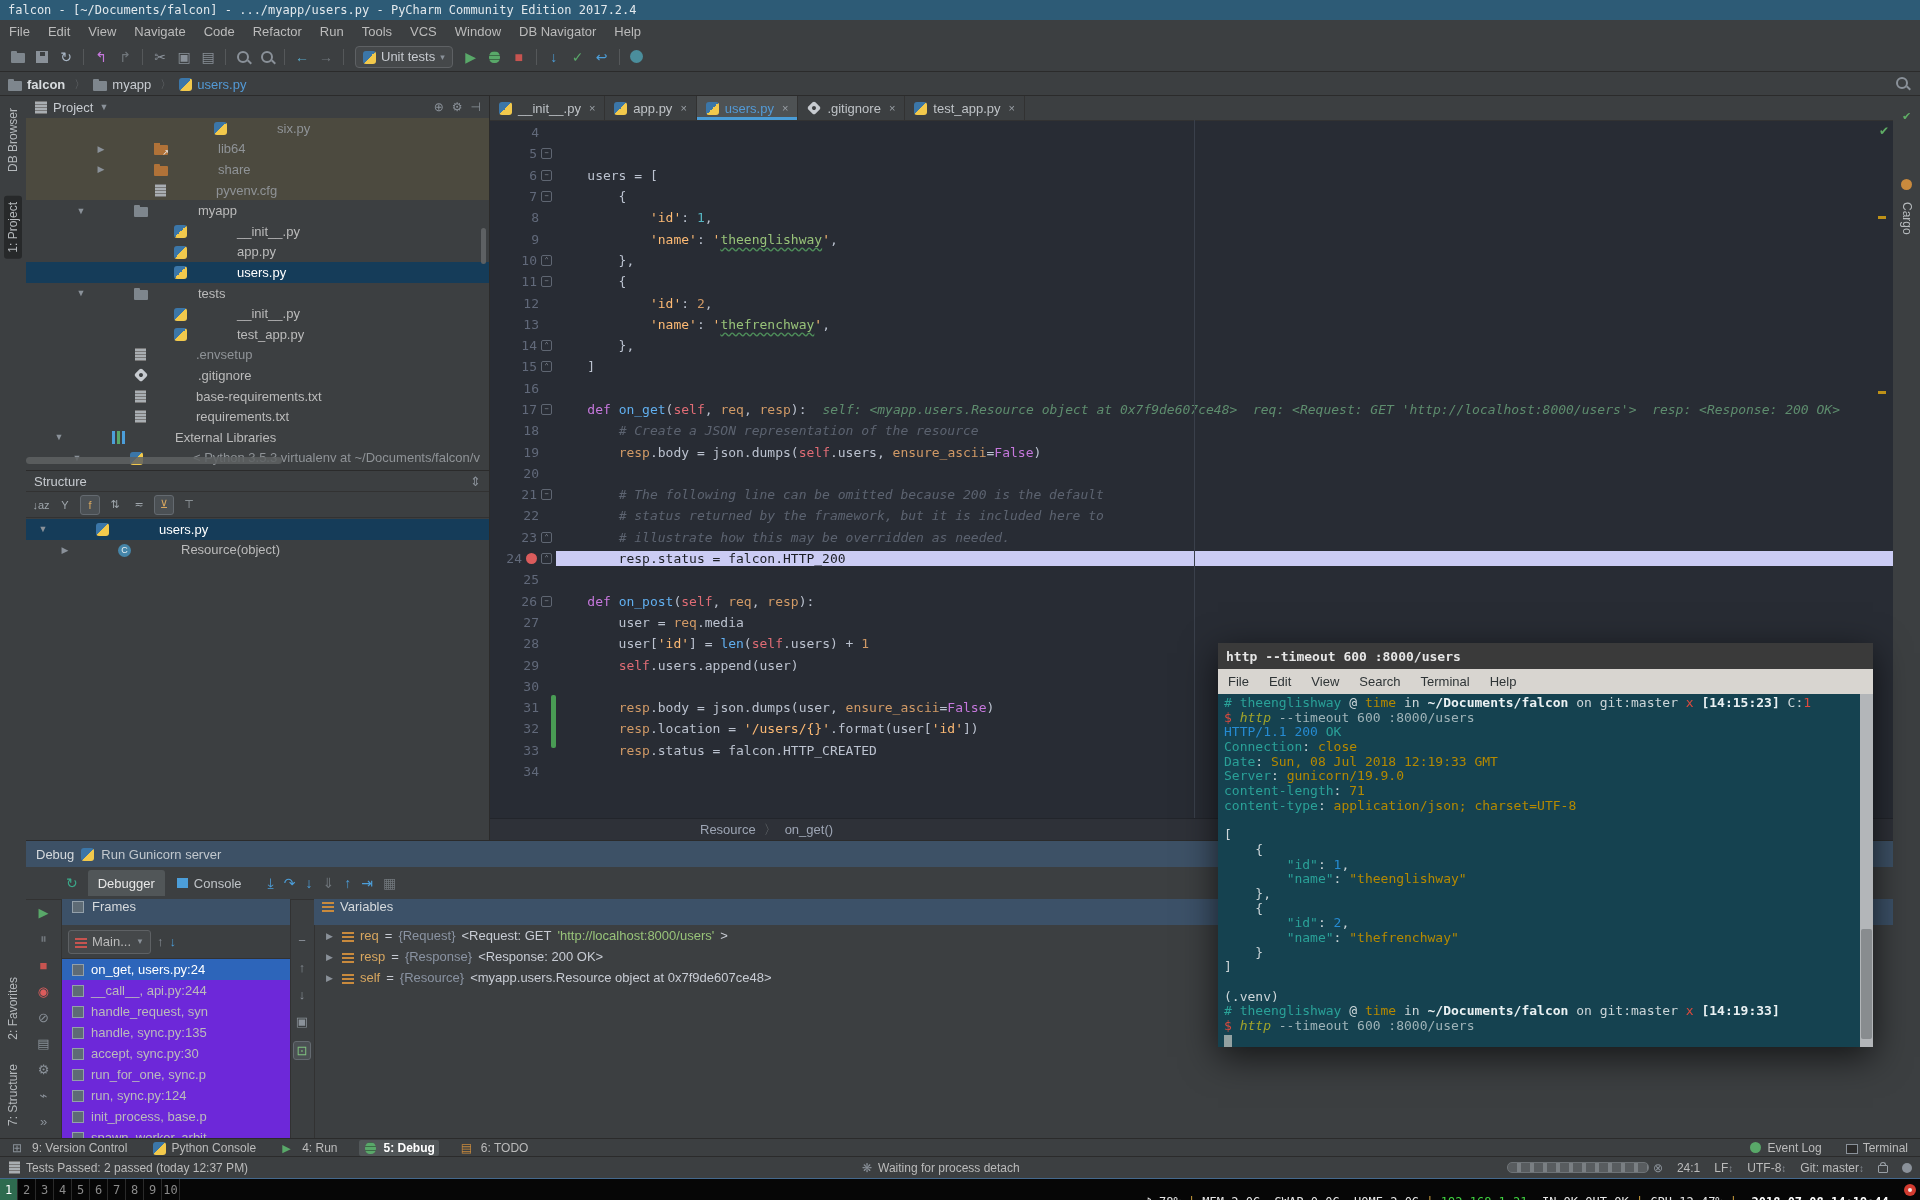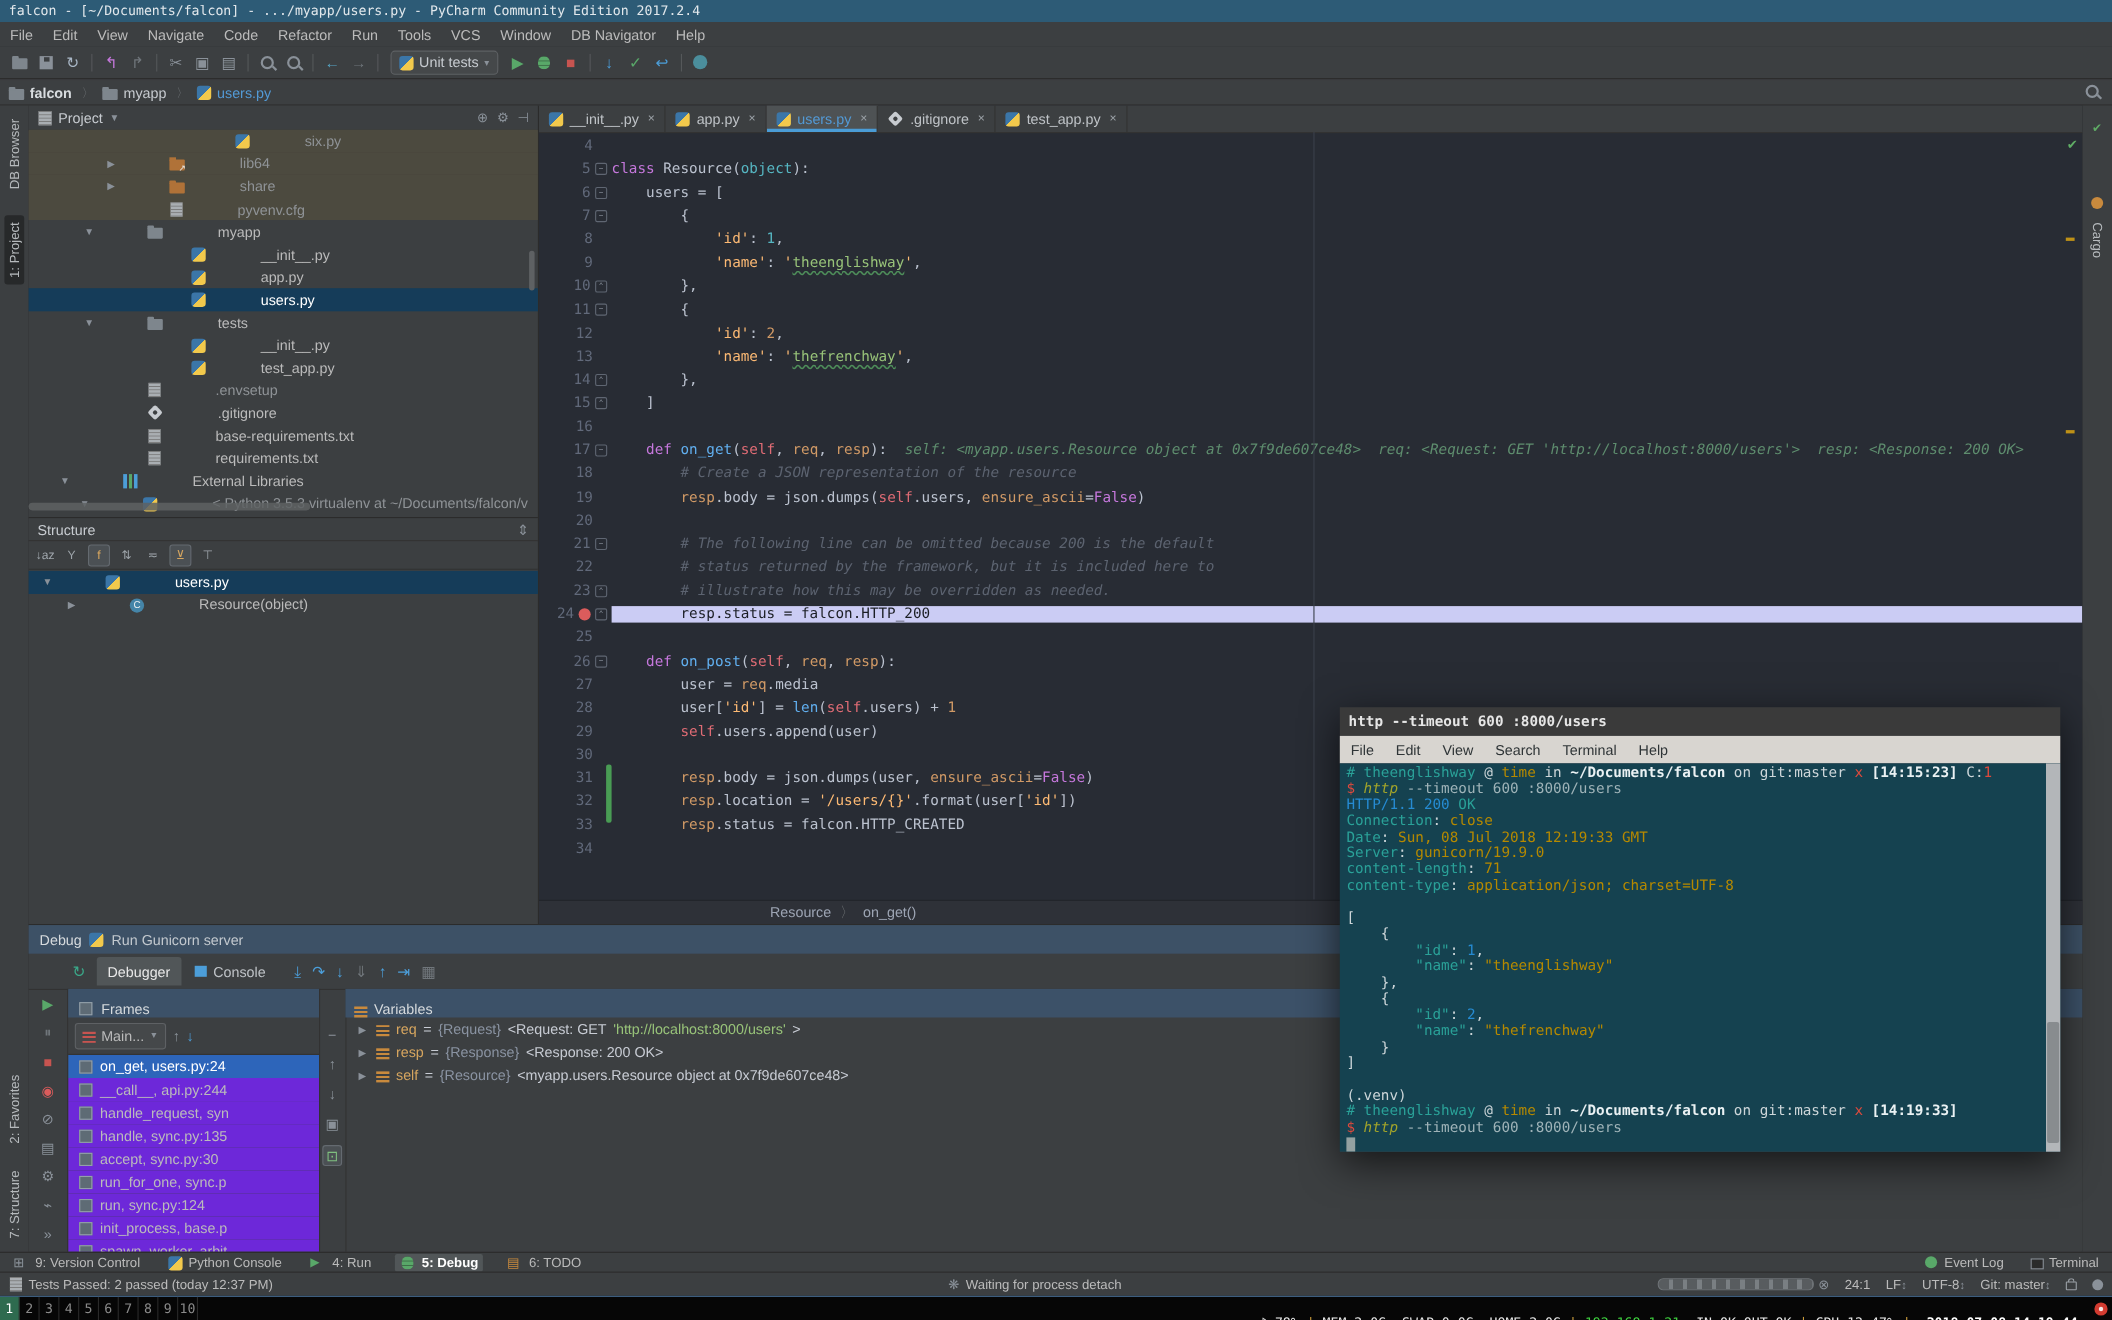--- a/index.html
+++ b/index.html
@@ -120,21 +120,21 @@
   .debugpanel{position:absolute;left:26px;top:840px;right:27px;height:298px;background:#3C3F41;border-top:1px solid #2B2B2B;box-sizing:border-box;}
   .dbghead{height:26px;background:#3D5166;display:flex;align-items:center;gap:7px;padding:0 10px;color:#D6DADD;}
   .dbgtabs{height:32px;display:flex;align-items:center;border-bottom:1px solid #323232;padding-left:40px;gap:2px;}
   .dbgtab{display:flex;align-items:center;gap:6px;height:26px;padding:0 10px;color:#BFC3C7;}
   .dbgtab.active{background:#515658;border-radius:3px 3px 0 0;color:#E8E8E8;}
   .stepicons{display:flex;align-items:center;gap:10px;margin-left:14px;color:#4C9ED9;font-size:14px;}
   .stepicons .dim{color:#70767B;}
   .dbgleft{position:absolute;left:0;top:58px;bottom:0;width:36px;border-right:1px solid #323232;
            display:flex;flex-direction:column;align-items:center;padding-top:6px;gap:11px;box-sizing:border-box;font-size:13px;}
   .frames{position:absolute;left:36px;top:58px;bottom:0;width:228px;border-right:1px solid #323232;}
-  .panehead{height:26px;background:#3C5168;display:flex;align-items:flex-end;gap:6px;padding:0 8px;color:#D6DADD;}
+  .panehead{height:26px;background:#3C5168;display:flex;align-items:flex-start;gap:6px;padding:0 8px;color:#D6DADD;}
   .framebar{height:34px;display:flex;align-items:center;gap:6px;padding:0 6px;border-bottom:1px solid #323232;box-sizing:border-box;}
   .threadcombo{display:flex;align-items:center;gap:5px;border:1px solid #5E6164;border-radius:3px;height:22px;padding:0 6px;background:#45484A;}
   .framelist{position:absolute;left:0;top:60px;right:0;bottom:0;overflow:hidden;}
   .frow{height:21px;display:flex;align-items:center;gap:5px;padding-left:8px;color:#BBBBBB;white-space:nowrap;}
   .frow.lib{background:#6d28d9;}
   .frow.selected{background:#2D65BA;color:#FFFFFF;}
   .minicol{position:absolute;left:264px;top:58px;bottom:0;width:24px;border-right:1px solid #323232;
            display:flex;flex-direction:column;align-items:center;gap:12px;padding-top:34px;color:#8A9199;}
   .minicol .on{border:1px solid #646A70;background:#4B5054;border-radius:3px;padding:1px 3px;color:#7FBF7F;}
   .variables{position:absolute;left:288px;top:58px;right:0;bottom:0;}
@@ -444,21 +444,20 @@
             <span class="lnum">4</span>
             <span style="width: 9px;"></span>
           </div>
           <div class="code"></div>
         </div>
         <div class="line">
           <div class="gutter">
             <span class="lnum">5</span>
             <span class="fold">−</span>
           </div>
-          <div class="code"><span class="ck-kw">class</span><span class="ck-t"> Resource(</span><span class="ck-num">object</span><span class="ck-t">):</span></div>
         </div>
         <div class="line">
           <div class="gutter">
             <span class="lnum">6</span>
             <span class="fold">−</span>
           </div>
           <div class="code"><span class="ck-t">    users = [</span></div>
         </div>
         <div class="line">
           <div class="gutter">

